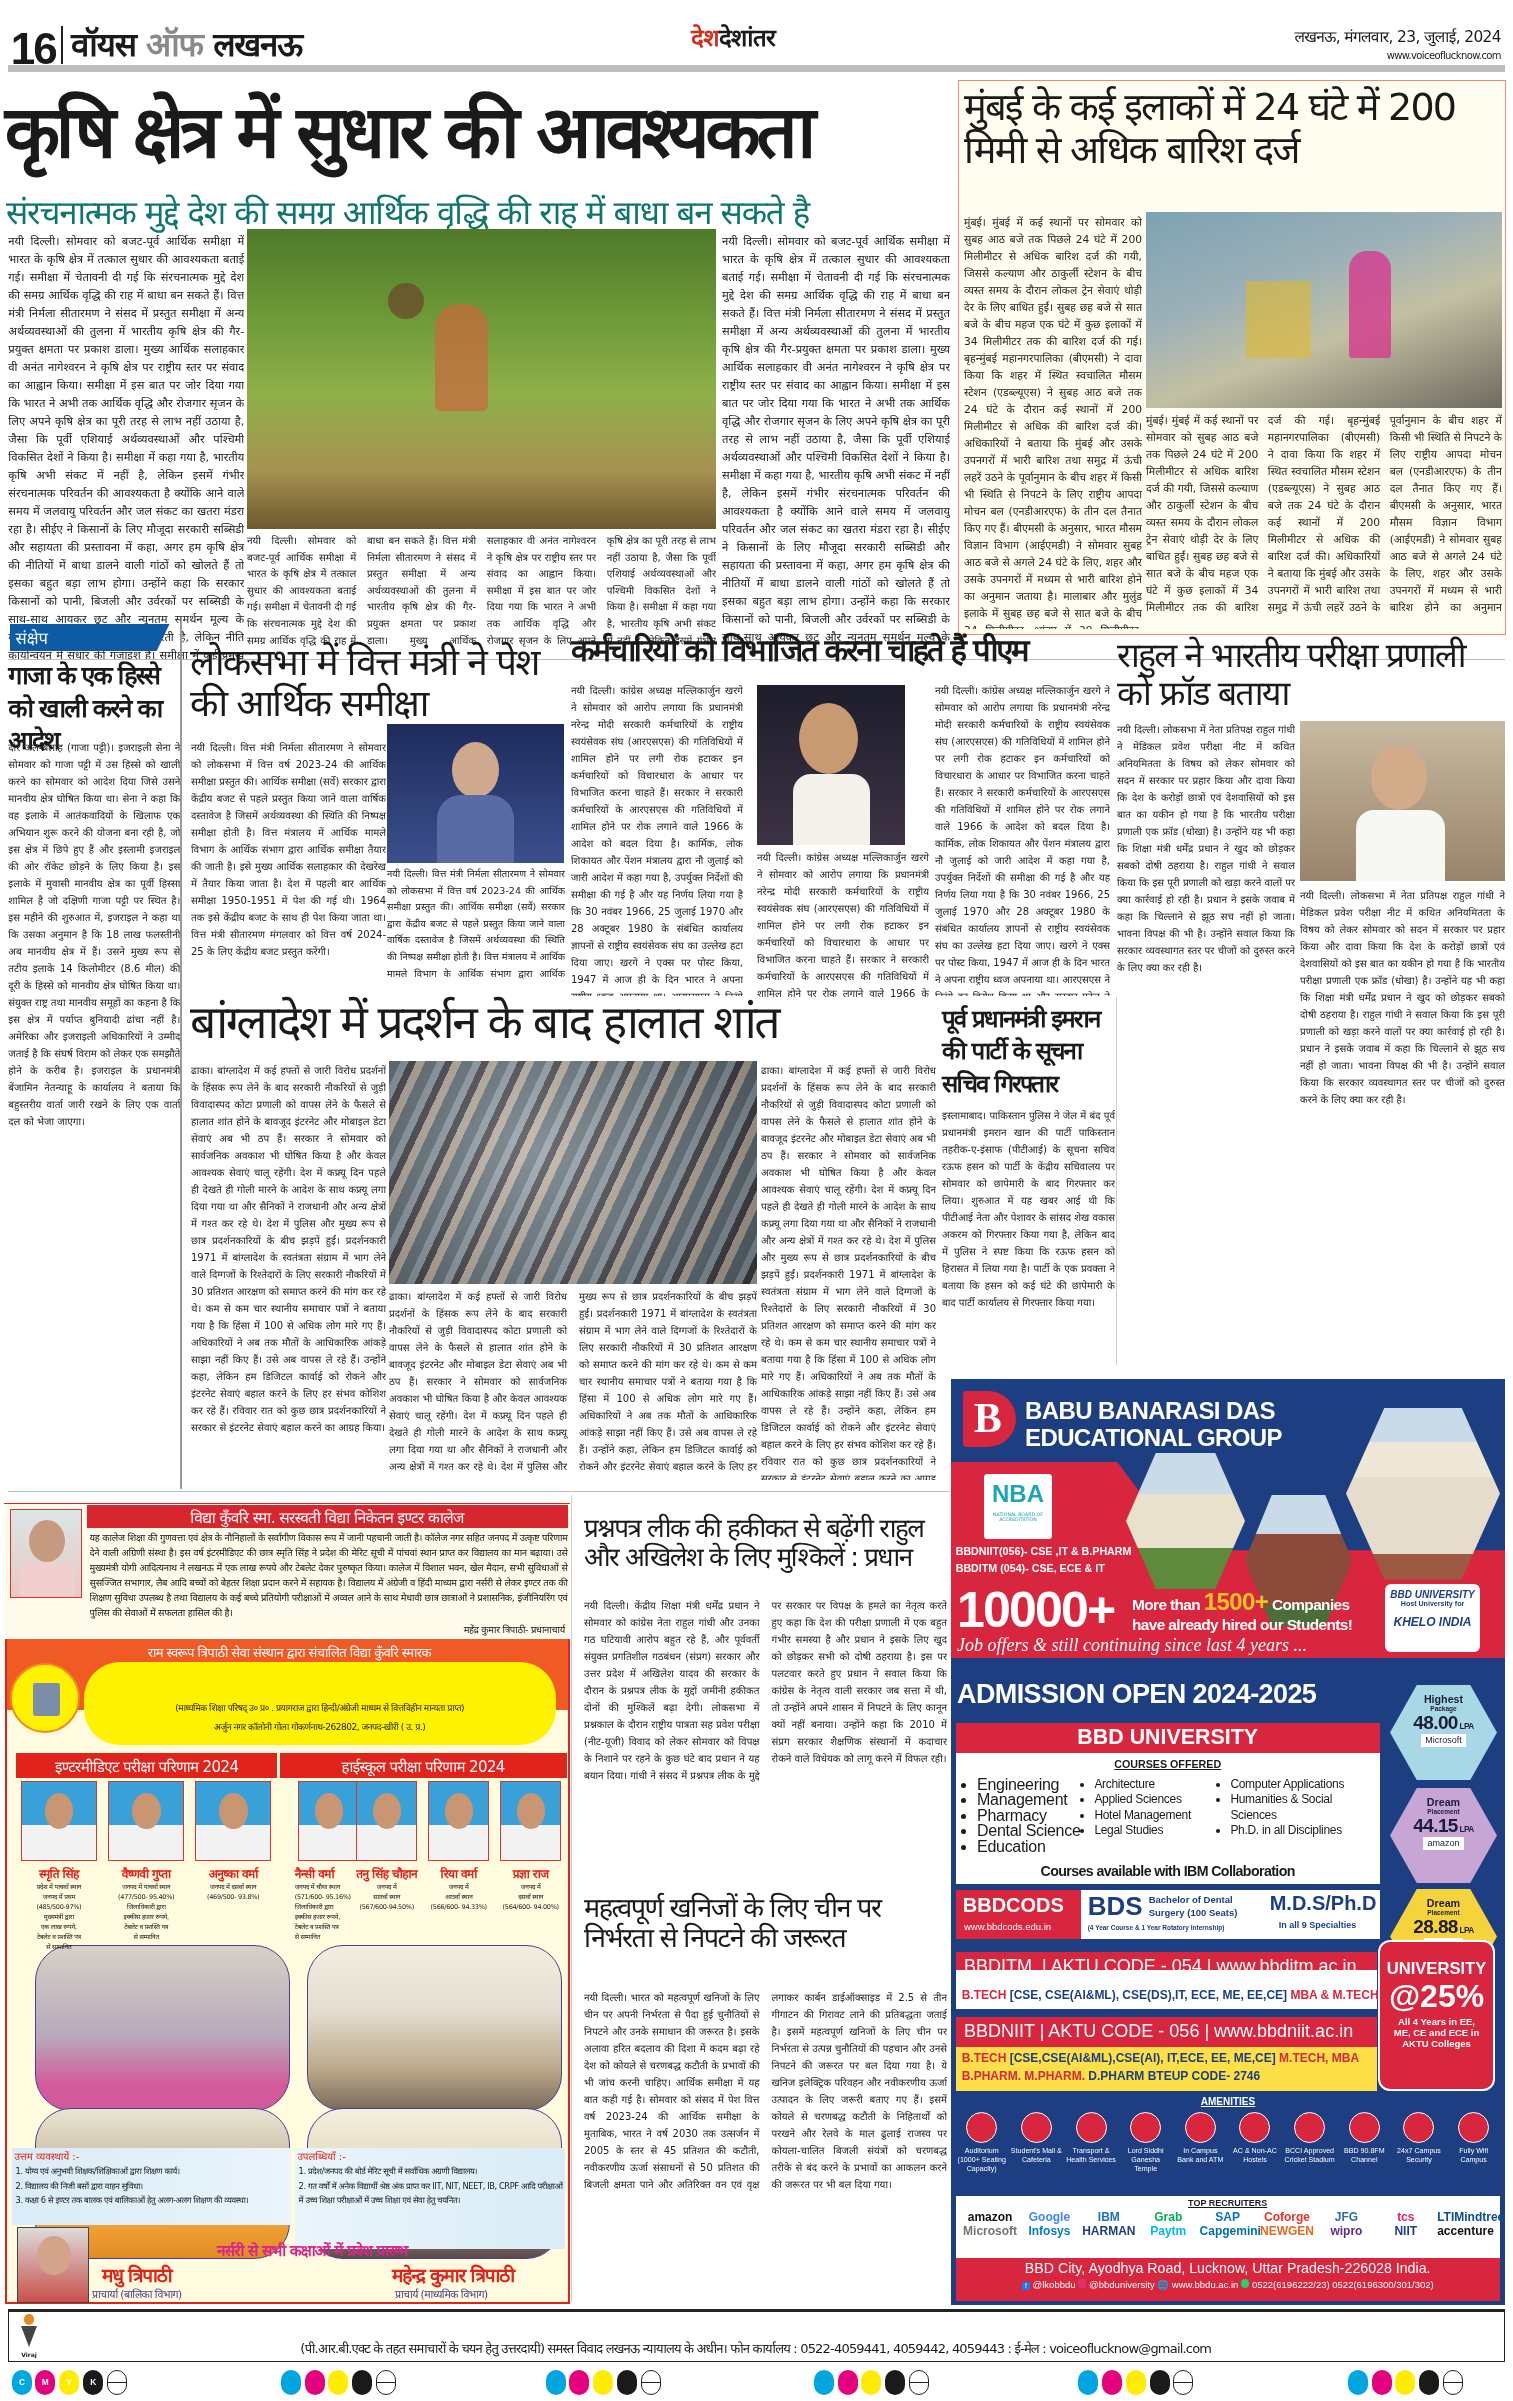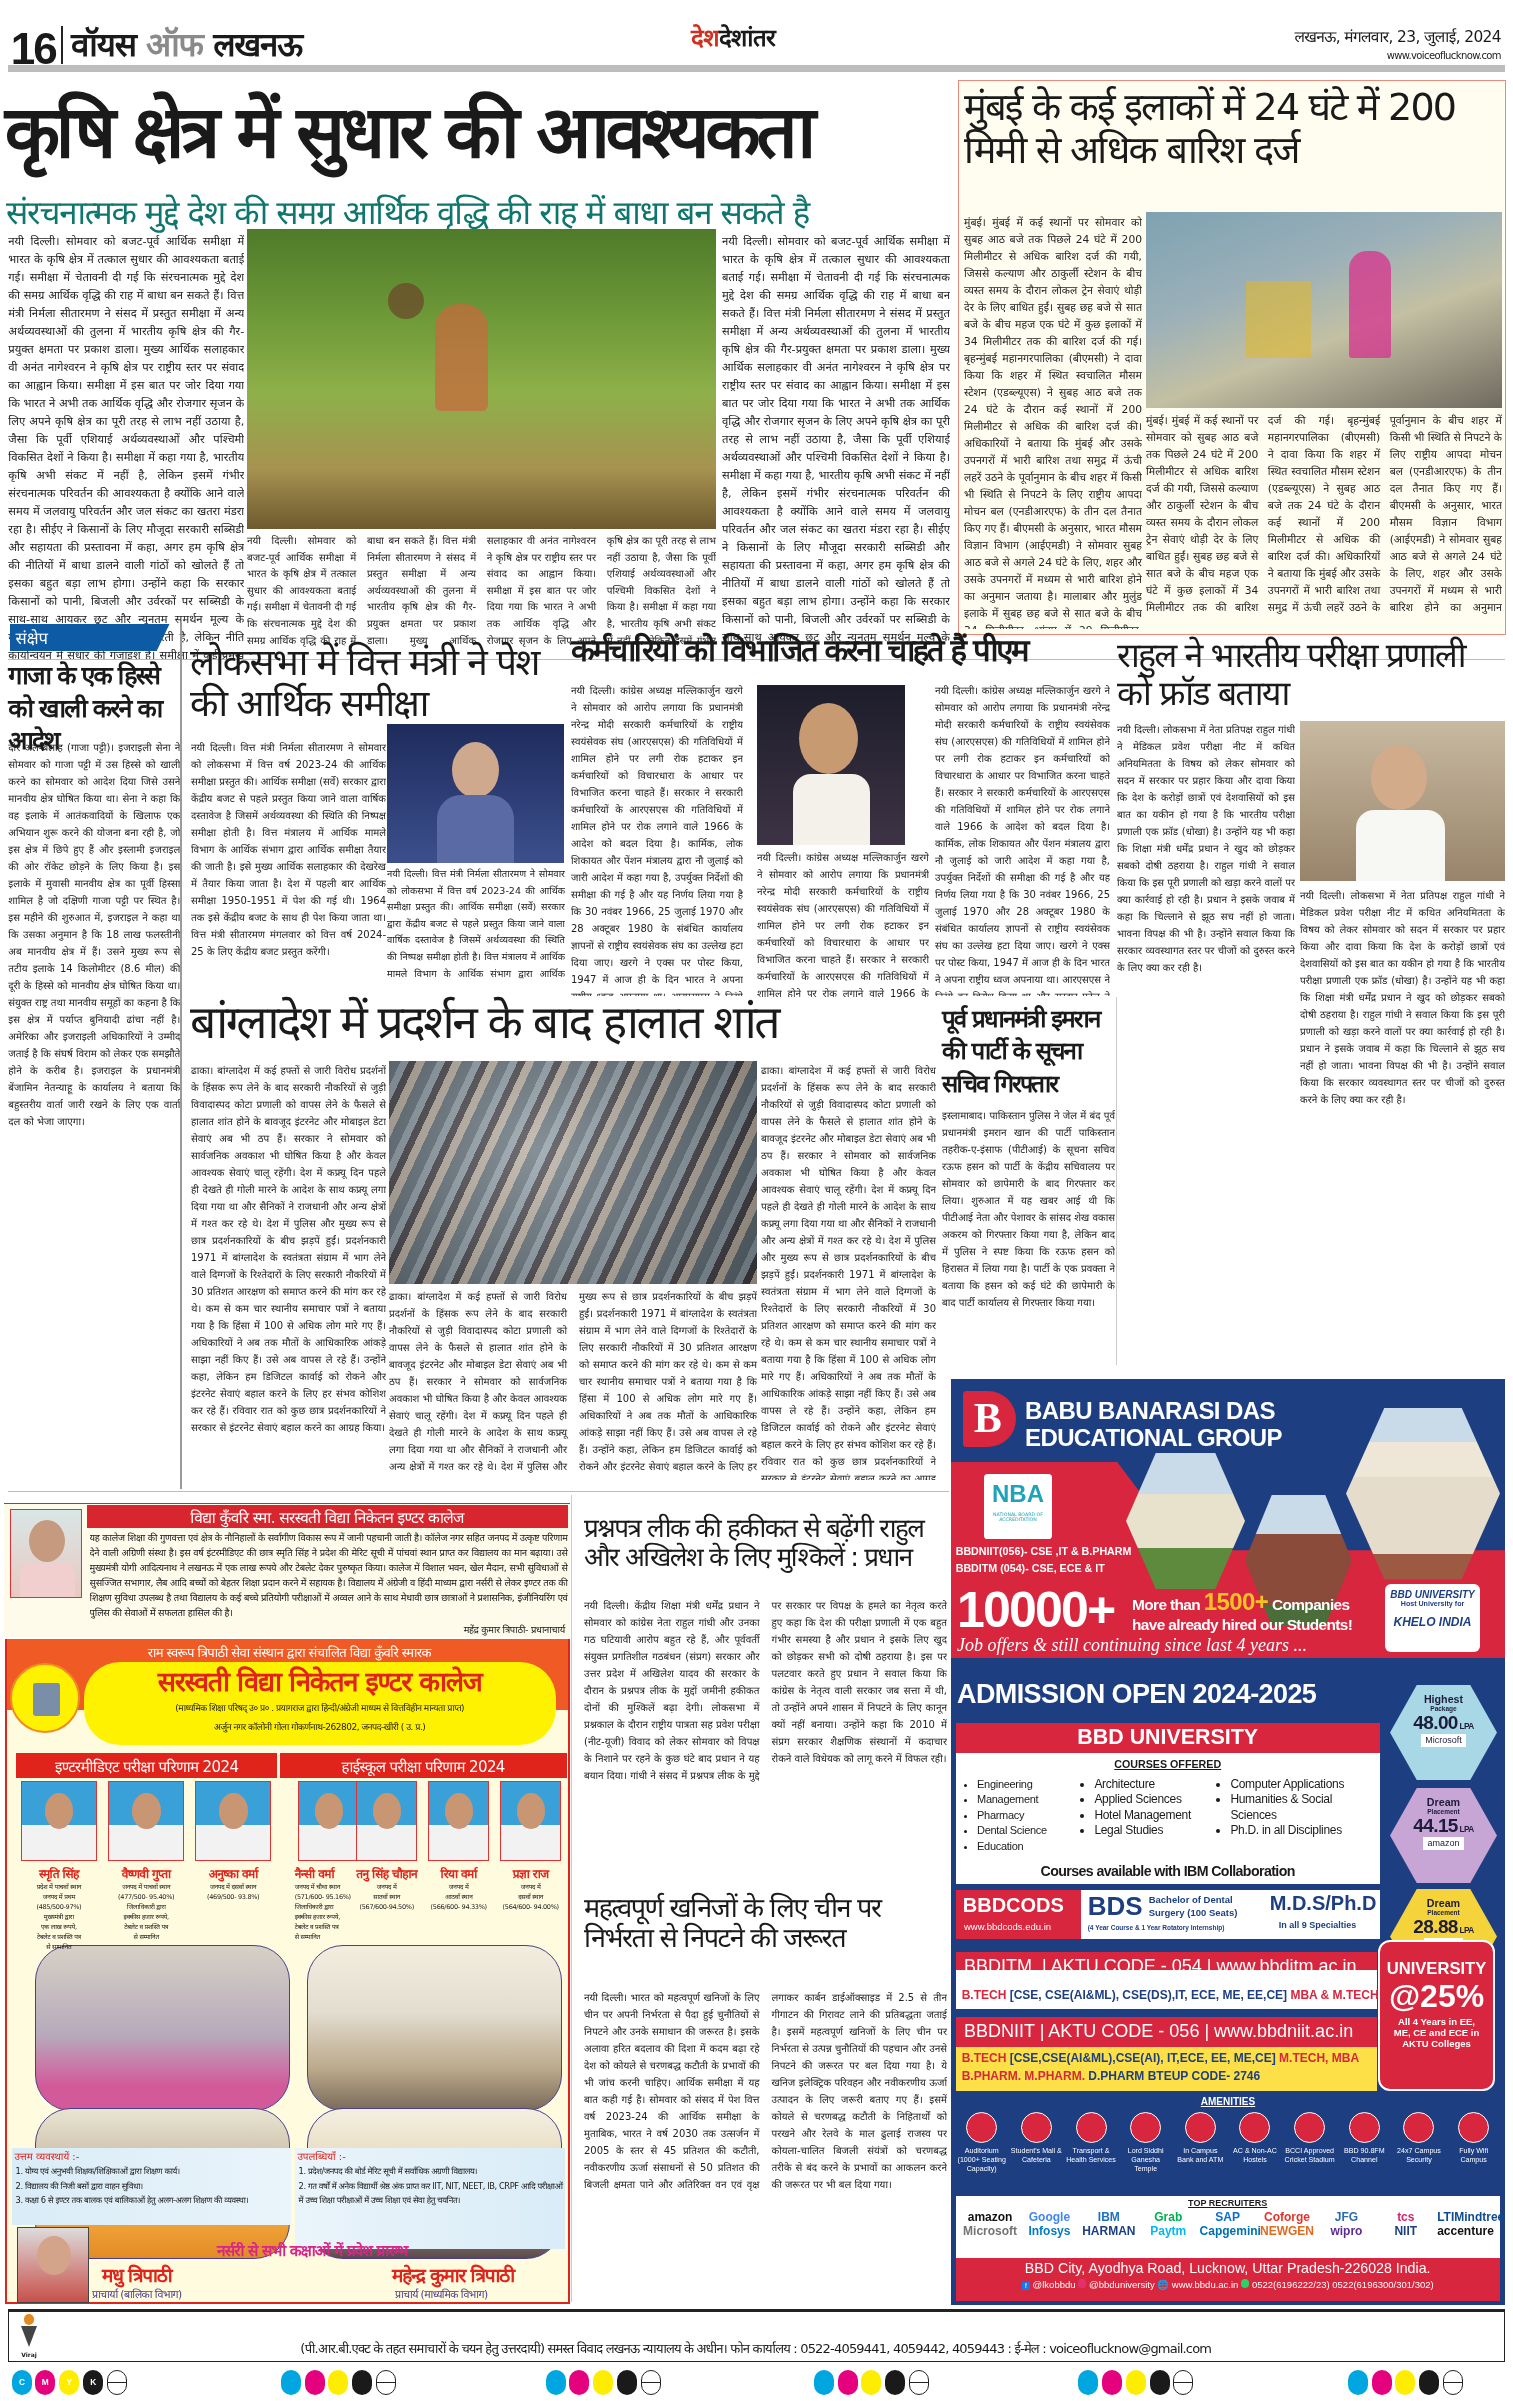--- a/index.html
+++ b/index.html
@@ -148,21 +148,20 @@
 </div>
 
 <div class="abs" style="left:4.7px;top:1639px;width:565px;height:665px;background:#fffbdf;border:2.4px solid #e0241b;border-top:0;overflow:hidden;">
   <div class="abs" style="left:-2.4px;top:0;width:570px;height:71px;background:#f05a24;">
     <div class="abs" style="left:0;width:100%;top:3.6px;text-align:center;color:#fff;font-size:13px;letter-spacing:-0.6px;">राम स्वरूप त्रिपाठी सेवा संस्थान द्वारा संचालित विद्या कुँवरि स्मारक</div>
   </div>
   <div class="abs" style="left:3.6px;top:24px;width:70px;height:70px;border-radius:50%;background:#fff200;border:2.4px solid #f08a22;">
     <div class="abs" style="left:21px;top:18px;width:27px;height:33px;background:#7a8ea8;border-radius:2.4px"></div>
   </div>
   <div class="abs" style="left:77px;top:22.5px;width:472px;height:83px;background:#fff200;border-radius:36px 36px 36px 36px;">
-    <div class="abs" style="left:0;width:100%;top:0;text-align:center;color:#e0241b;font-size:27px;font-weight:bold;letter-spacing:-1.2px;">सरस्वती विद्या निकेतन इण्टर कालेज</div>
     <div class="abs" style="left:0;width:100%;top:39px;text-align:center;font-size:9px;letter-spacing:-0.5px;">(माध्यमिक शिक्षा परिषद् उ० प्र० . प्रयागराज द्वारा हिन्दी/अंग्रेजी माध्यम से वित्तविहीन मान्यता प्राप्त)</div>
     <div class="abs" style="left:0;width:100%;top:58px;text-align:center;font-size:9px;letter-spacing:-0.5px;">अर्जुन नगर कॉलोनी गोला गोकर्णनाथ-262802, जनपद-खीरी ( उ. प्र.)</div>
   </div>
 
   <div class="abs" style="left:9.5px;top:114px;width:261px;height:25px;background:#e0241b;">
     <span style="position:absolute;left:0;width:100%;top:3px;text-align:center;color:#fff;font-size:15px;letter-spacing:-0.6px;">इण्टरमीडिएट परीक्षा परिणाम 2024</span>
   </div>
   <div class="abs" style="left:273px;top:114px;width:287px;height:25px;background:#e0241b;">
     <span style="position:absolute;left:0;width:100%;top:3px;text-align:center;color:#fff;font-size:15px;letter-spacing:-0.6px;">हाईस्कूल परीक्षा परिणाम 2024</span>
   </div>
@@ -318,21 +317,21 @@
     <div style="color:#1d3f82;font-size:7.1px;font-weight:bold;">Host University for</div>
     <div style="color:#1d3f82;font-size:12px;font-weight:bold;font-style:italic;padding-top:7.1px;">KHELO INDIA</div>
   </div>
 
   <div class="abs" style="left:6px;top:300px;color:#fff;font-size:27px;font-weight:bold;font-family:'Liberation Sans',sans-serif;letter-spacing:-0.6px;">ADMISSION OPEN 2024-2025</div>
   <div class="abs" style="left:4.7px;top:344px;width:424px;height:30px;background:#d7263d;">
     <span style="position:absolute;left:0;width:100%;text-align:center;top:2.4px;color:#fff;font-size:21.4px;font-weight:bold;font-family:'Liberation Sans',sans-serif;">BBD UNIVERSITY</span>
   </div>
   <div class="abs" style="left:4.7px;top:374px;width:424px;height:131px;background:#fff;font-family:'Liberation Sans',sans-serif;">
     <div style="text-align:center;font-weight:bold;text-decoration:underline;font-size:10.7px;padding-top:4.7px;">COURSES OFFERED</div>
-    <ul id="courses-col1" style="position:absolute;left:10.7px;top:24px;width:119px;font-size:11px;line-height:15.4px;">
+    <ul id="courses-col1" style="position:absolute;left:10.7px;top:24px;width:119px;font-size:16px;line-height:15.4px;">
         <li style="list-style: disc; margin-left: 10.7px; letter-spacing: -0.3px;">Engineering</li>
         <li style="list-style: disc; margin-left: 10.7px; letter-spacing: -0.3px;">Management</li>
         <li style="list-style: disc; margin-left: 10.7px; letter-spacing: -0.3px;">Pharmacy</li>
         <li style="list-style: disc; margin-left: 10.7px; letter-spacing: -0.3px;">Dental Science</li>
         <li style="list-style: disc; margin-left: 10.7px; letter-spacing: -0.3px;">Education</li>
       </ul>
     <ul id="courses-col2" style="position:absolute;left:128px;top:24px;width:125px;font-size:12px;line-height:15.4px;">
         <li style="list-style: disc; margin-left: 10.7px; letter-spacing: -0.3px;">Architecture</li>
         <li style="list-style: disc; margin-left: 10.7px; letter-spacing: -0.3px;">Applied Sciences</li>
         <li style="list-style: disc; margin-left: 10.7px; letter-spacing: -0.3px;">Hotel Management</li>

